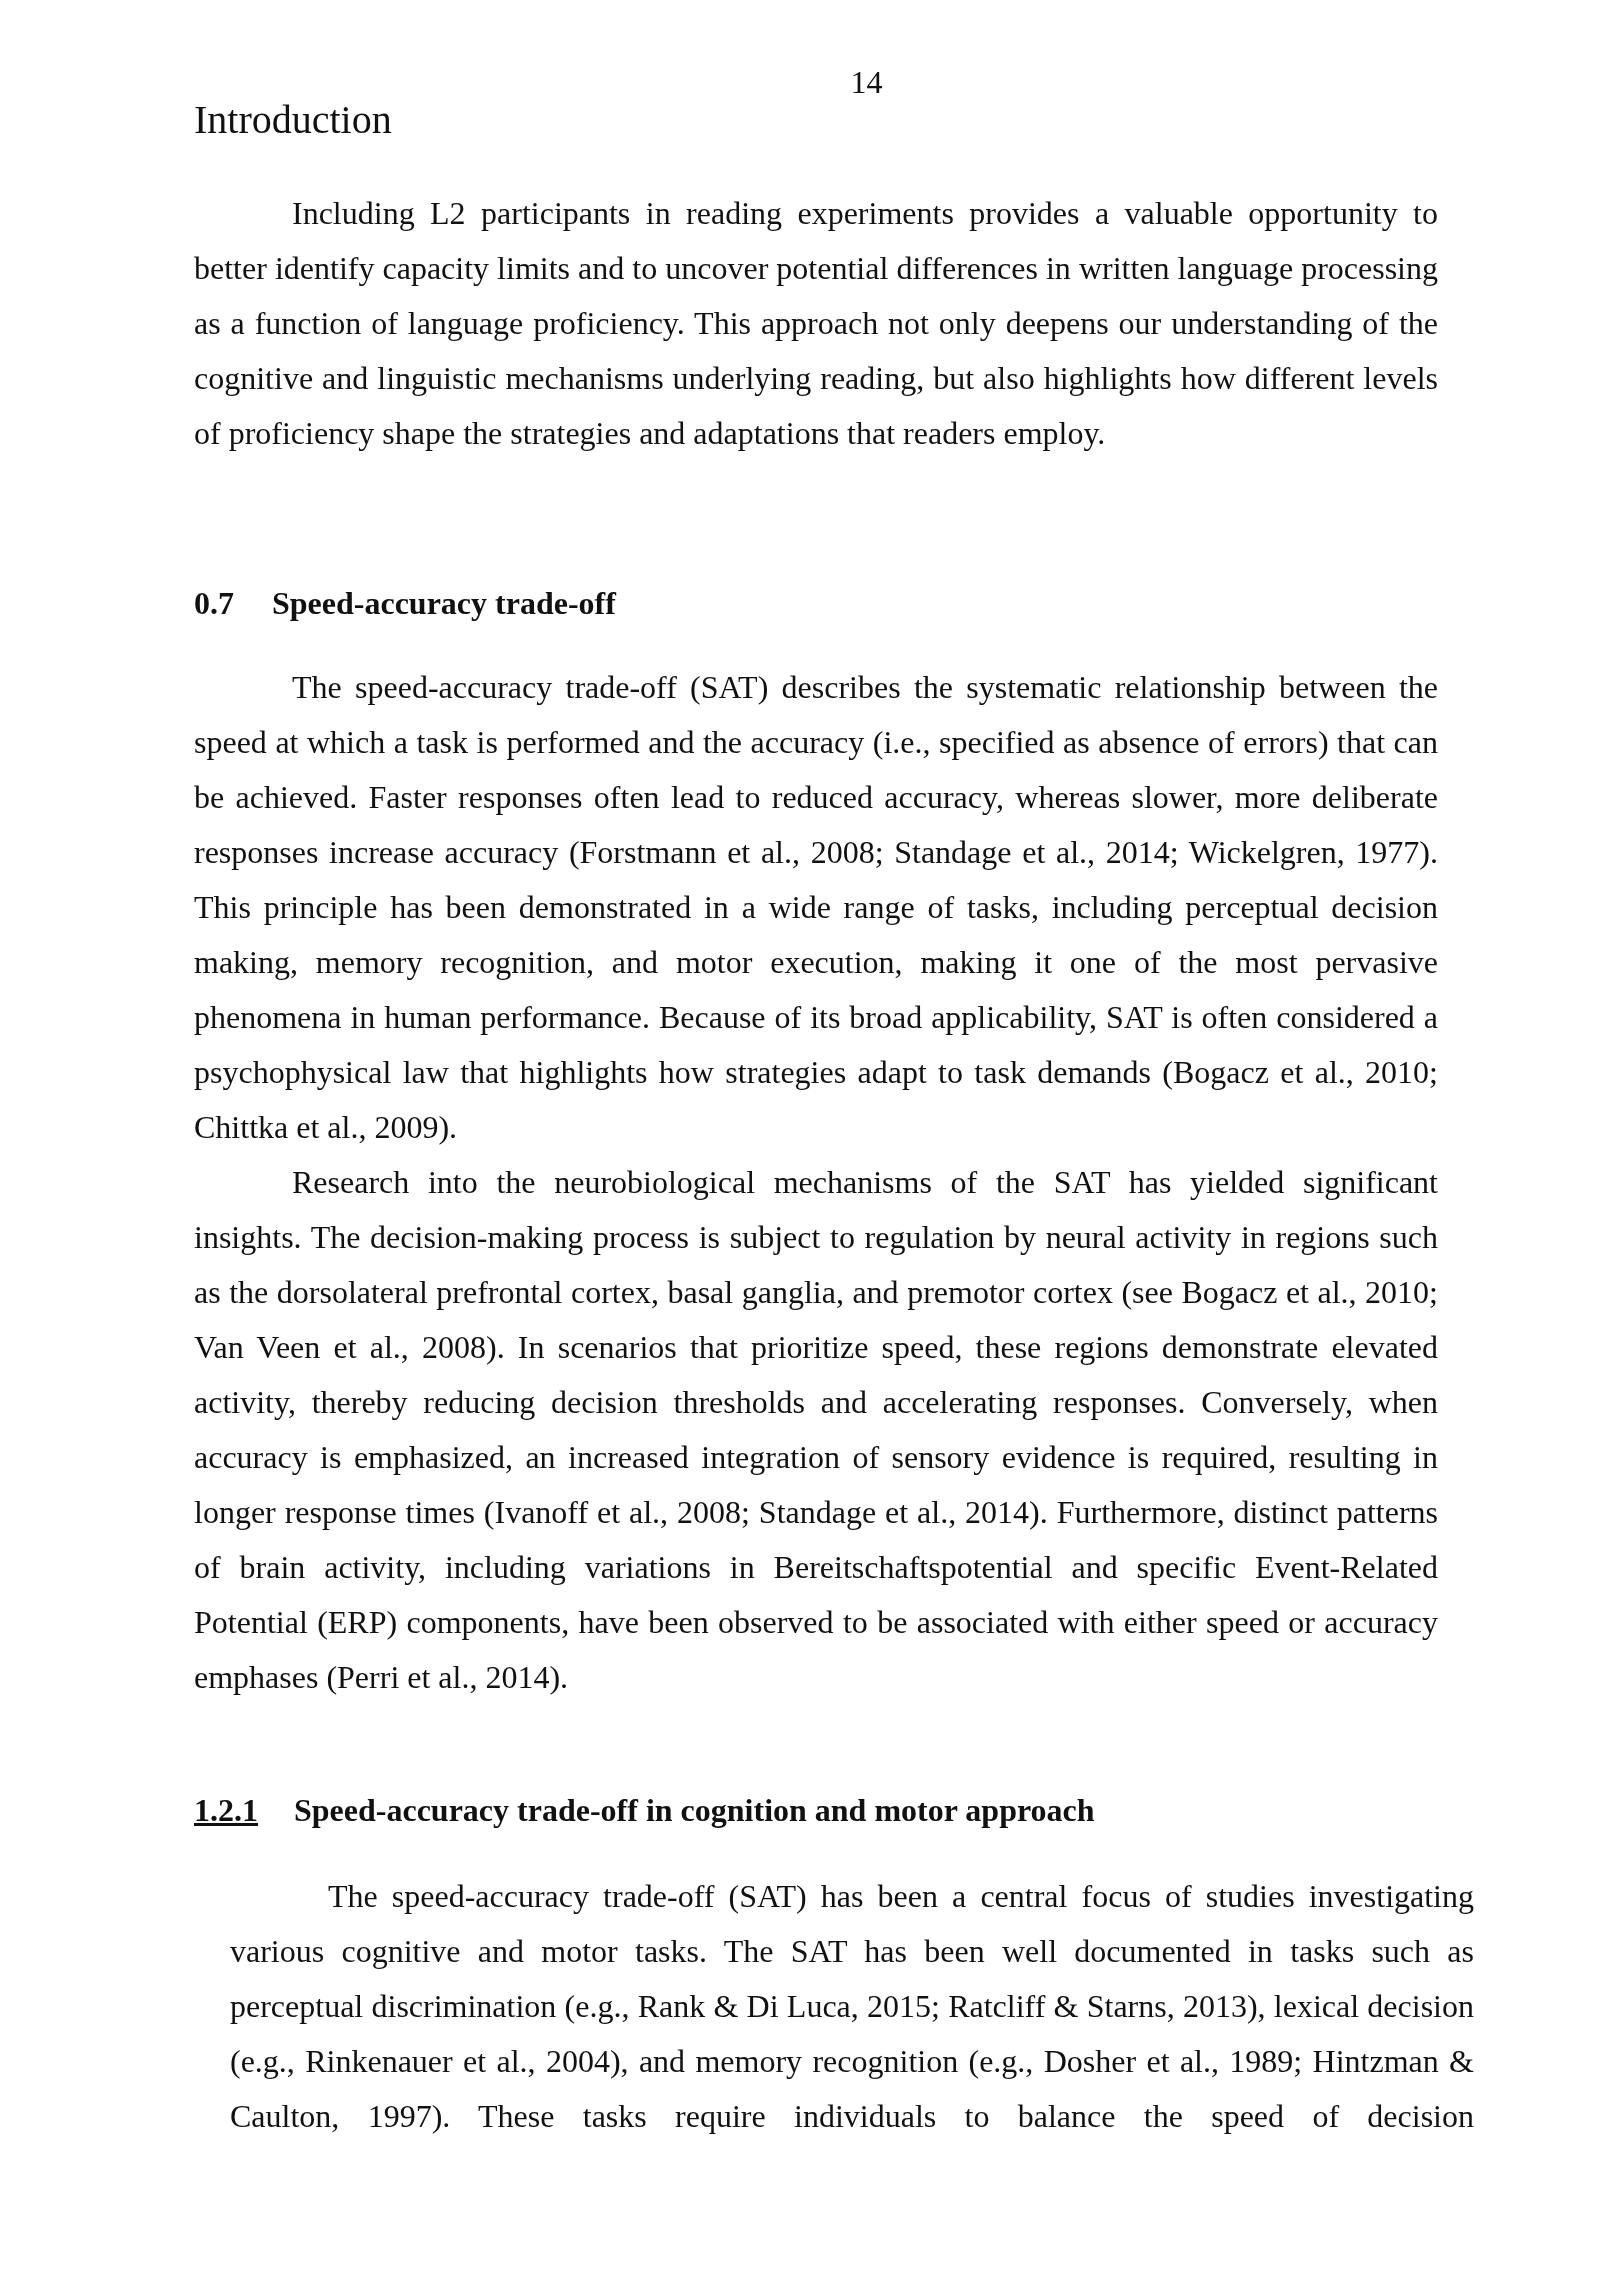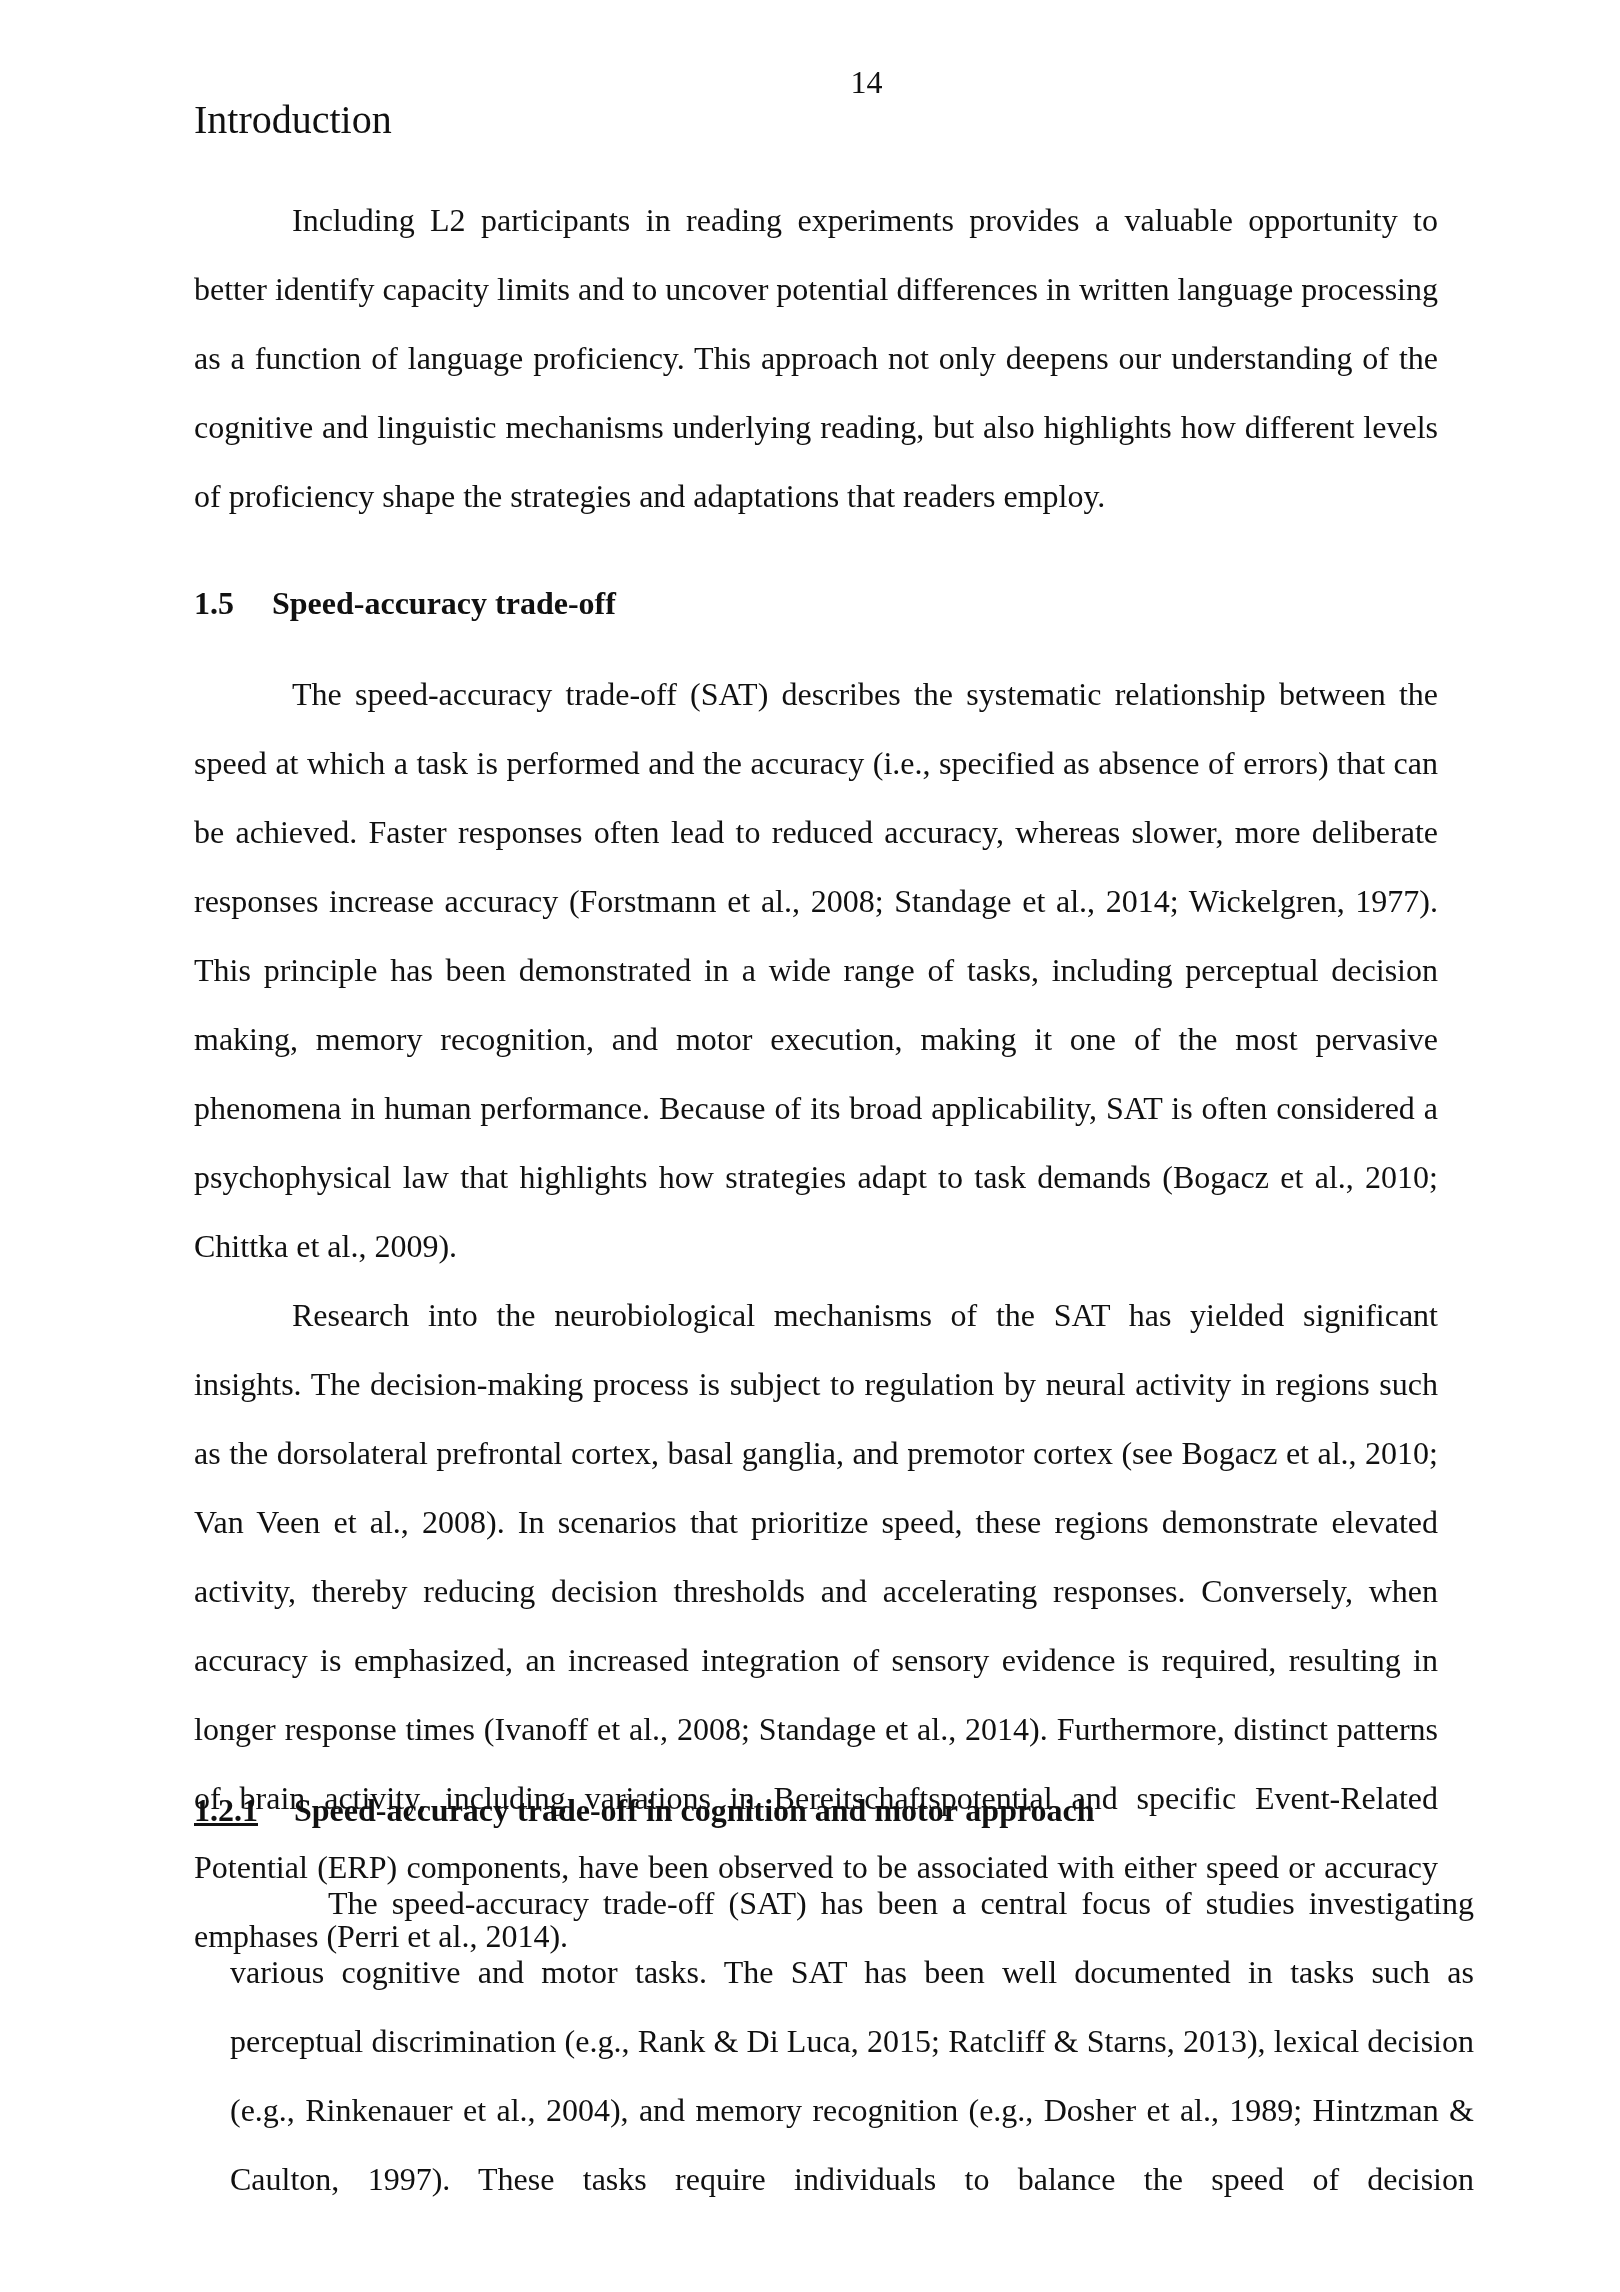--- a/index.html
+++ b/index.html
@@ -2,39 +2,39 @@
 <html><head>
 <meta charset="utf-8">
 <style>
   html, body { margin: 0; padding: 0; background: #ffffff; }
   body { width: 1620px; height: 2293px; position: relative; overflow: hidden;
          font-family: "Liberation Serif", "DejaVu Serif", serif; color: #111111; }
   .page-number { position: absolute; top: 63px; left: 0; width: 1733px; text-align: center;
                  font-size: 32px; line-height: 39px; }
   .running-head { position: absolute; top: 100px; left: 194px; font-size: 40px; line-height: 39px; }
   .block { position: absolute; left: 194px; width: 1244px; }
-  p { margin: 0; font-size: 32px; line-height: 69px; text-align: justify; text-indent: 98px; }
+  p { margin: 0; font-size: 32px; line-height: 55px; text-align: justify; text-indent: 98px; }
   h2, h3 { margin: 0; font-size: 32px; line-height: 39px; font-weight: bold; }
   .sec-num { display: inline-block; }
   h2 .sec-num { width: 78px; }
   h3 .sec-num { width: 100px; text-decoration: underline; }
 </style>
 </head>
 <body>
 
 <div class="page-number">14</div>
 <div class="running-head">Introduction</div>
 
 <div class="block" style="top:186px;">
   <p>Including L2 participants in reading experiments provides a valuable opportunity to better identify capacity limits and to uncover potential differences in written language processing as a function of language proficiency. This approach not only deepens our understanding of the cognitive and linguistic mechanisms underlying reading, but also highlights how different levels of proficiency shape the strategies and adaptations that readers employ.</p>
 </div>
 
 <div class="block" style="top:584px;">
   <h2>
-    <span class="sec-num">1.5</span><span>Speed-accuracy trade-off</span>
+    <span class="sec-num">0.7</span><span>Speed-accuracy trade-off</span>
   </h2>
 </div>
 
 <div class="block" style="top:660px;">
   <p>The speed-accuracy trade-off (SAT) describes the systematic relationship between the speed at which a task is performed and the accuracy (i.e., specified as absence of errors) that can be achieved. Faster responses often lead to reduced accuracy, whereas slower, more deliberate responses increase accuracy (Forstmann et al., 2008; Standage et al., 2014; Wickelgren, 1977). This principle has been demonstrated in a wide range of tasks, including perceptual decision making, memory recognition, and motor execution, making it one of the most pervasive phenomena in human performance. Because of its broad applicability, SAT is often considered a psychophysical law that highlights how strategies adapt to task demands (Bogacz et al., 2010; Chittka et al., 2009).</p>
   <p>Research into the neurobiological mechanisms of the SAT has yielded significant insights. The decision-making process is subject to regulation by neural activity in regions such as the dorsolateral prefrontal cortex, basal ganglia, and premotor cortex (see Bogacz et al., 2010; Van Veen et al., 2008). In scenarios that prioritize speed, these regions demonstrate elevated activity, thereby reducing decision thresholds and accelerating responses. Conversely, when accuracy is emphasized, an increased integration of sensory evidence is required, resulting in longer response times (Ivanoff et al., 2008; Standage et al., 2014). Furthermore, distinct patterns of brain activity, including variations in Bereitschaftspotential and specific Event-Related Potential (ERP) components, have been observed to be associated with either speed or accuracy emphases (Perri et al., 2014).</p>
 </div>
 
 <div class="block" style="top:1791px;">
   <h3>

